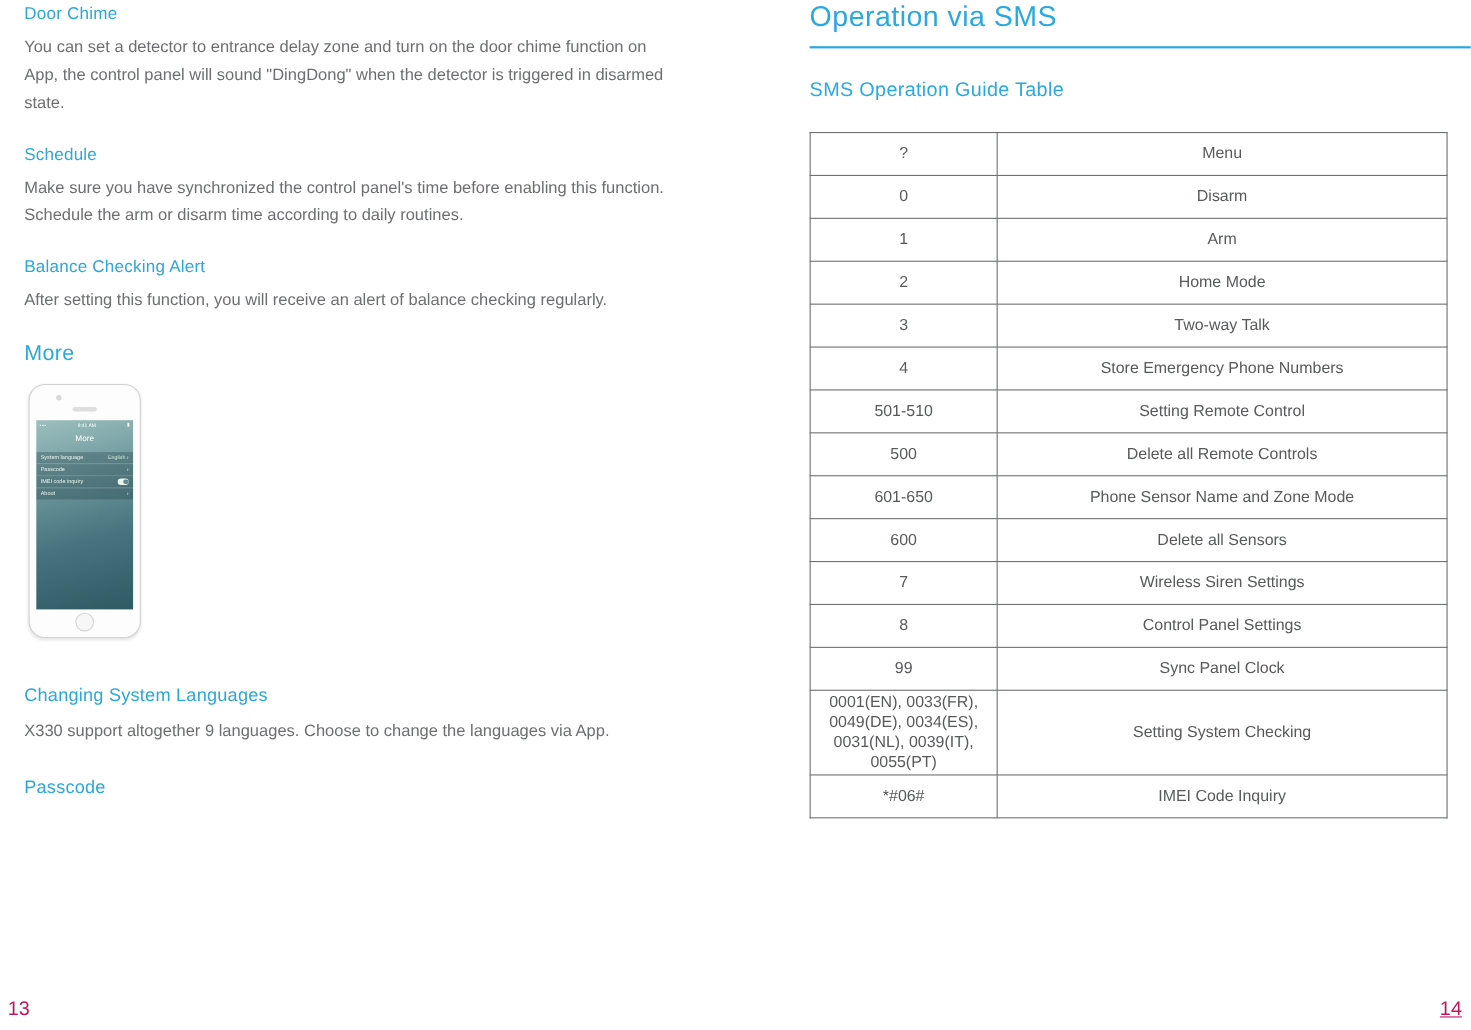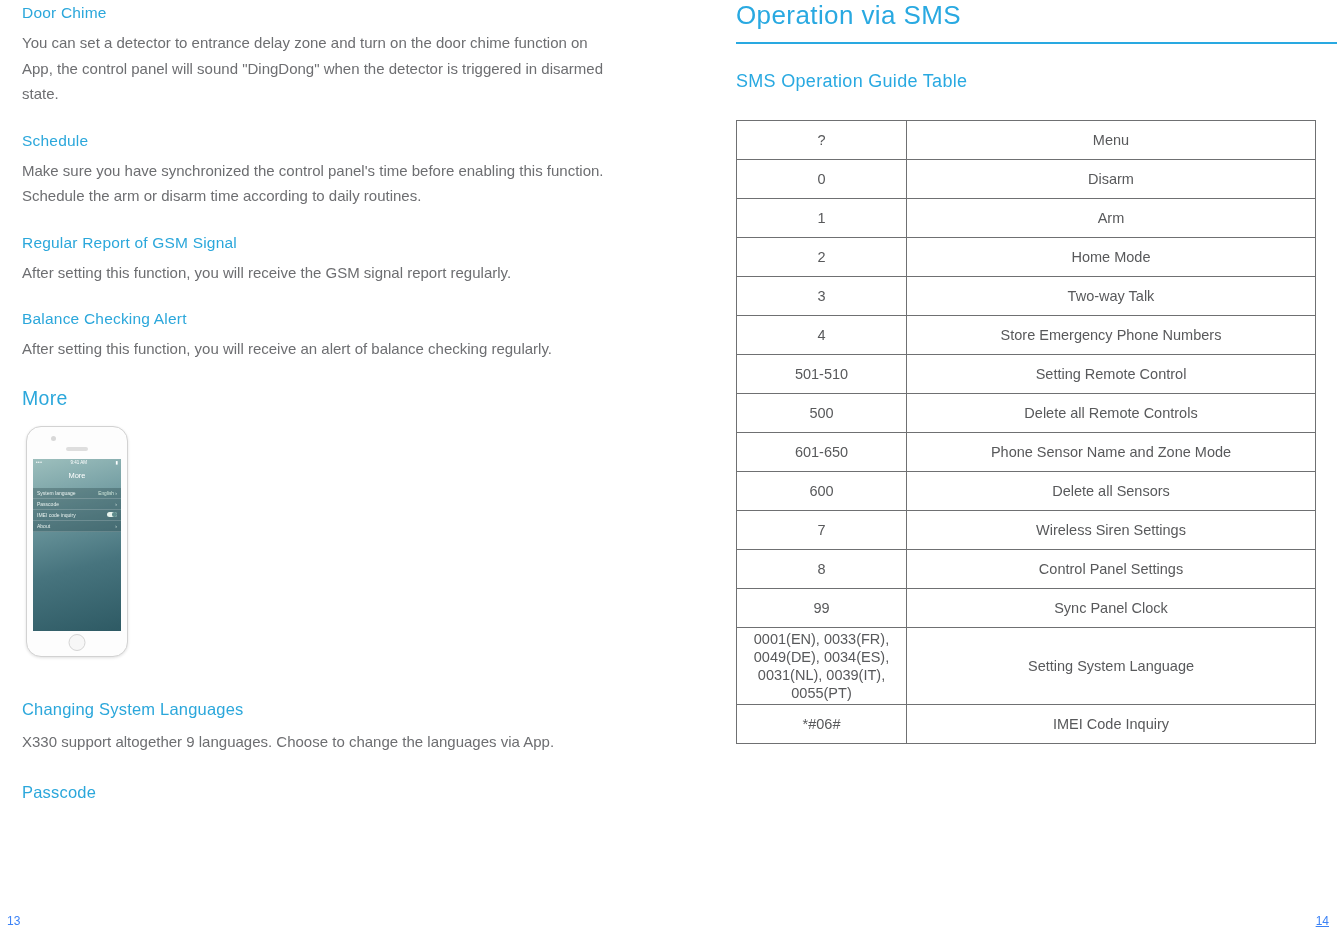--- a/index.html
+++ b/index.html
@@ -101,44 +101,40 @@
     text-align: center; vertical-align: middle;
     height: 39px; padding: 2px 6px;
   }
   td.code-col { width: 170px; }
   td.code-left {
     text-align: left; padding: 8px 8px 8px 14px; line-height: 18px;
     font-size: 14px;
   }
 
   
-  .pageno { position: absolute; bottom: 8px; font-size: 12px; color: #3b82f6; }
+  .pageno { position: absolute; bottom: 8px; font-size: 18px; color: #be185d; }
   .pageno-left { left: 7px; }
   .pageno-right { right: 8px; text-decoration: underline; }
 </style>
 </head>
 <body>
 
 <div class="left-content">
 
   <section class="sec">
     <h3 class="sec-heading">Door Chime</h3>
     <p class="sec-para">You can set a detector to entrance delay zone and turn on the door chime function on App, the control panel will sound "DingDong" when the detector is triggered in disarmed state.</p>
   </section>
 
   <section class="sec">
     <h3 class="sec-heading">Schedule</h3>
     <p class="sec-para">Make sure you have synchronized the control panel's time before enabling this function.</p>
     <p class="sec-para">Schedule the arm or disarm time according to daily routines.</p>
   </section>
 
-  <section class="sec">
-    <h3 class="sec-heading">Regular Report of GSM Signal</h3>
-    <p class="sec-para">After setting this function, you will receive the GSM signal report regularly.</p>
-  </section>
 
   <section class="sec">
     <h3 class="sec-heading">Balance Checking Alert</h3>
     <p class="sec-para">After setting this function, you will receive an alert of balance checking regularly.</p>
   </section>
 
   <h2 class="more-heading">More</h2>
 
   <div class="phone">
     <div class="phone-camera"></div>
@@ -242,21 +238,21 @@
       <tr>
         <td class="code-col">8</td>
         <td>Control Panel Settings</td>
       </tr>
       <tr>
         <td class="code-col">99</td>
         <td>Sync Panel Clock</td>
       </tr>
       <tr>
         <td class="code-col code-left">0001(EN), 0033(FR), 0049(DE), 0034(ES), 0031(NL), 0039(IT), 0055(PT)</td>
-        <td>Setting System Language</td>
+        <td>Setting System Checking</td>
       </tr>
       <tr>
         <td class="code-col">*#06#</td>
         <td>IMEI Code Inquiry</td>
       </tr>
     </tbody>
   </table>
 
 </div>
 

